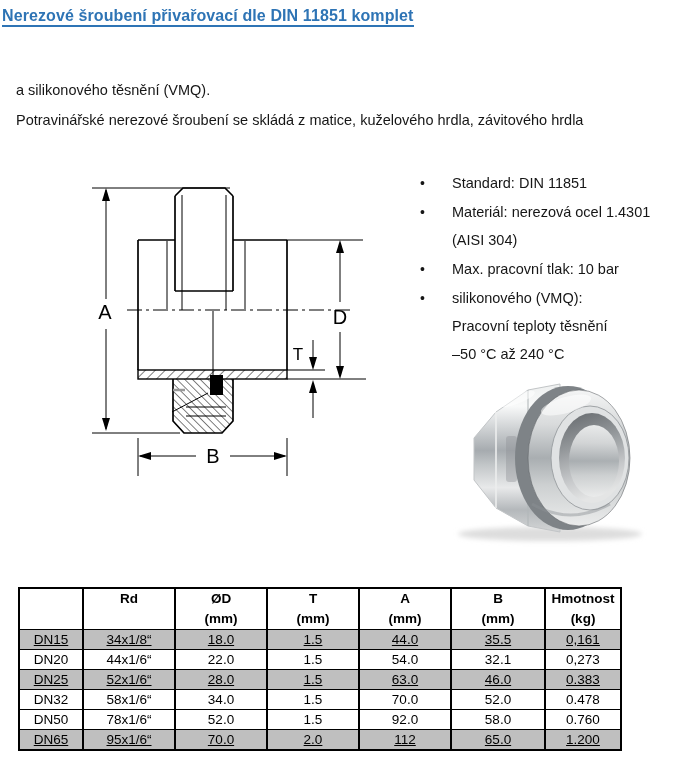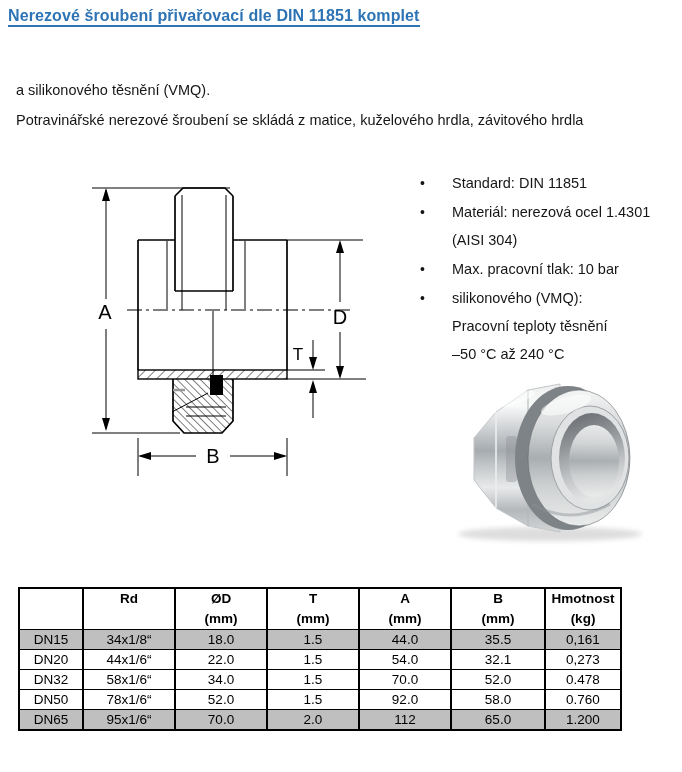--- a/index.html
+++ b/index.html
@@ -7,21 +7,21 @@
     --row-gray:#BFBFBF;
     --ink:#111111;
   }
   html,body{margin:0;padding:0;}
   body{
     width:682px;height:772px;position:relative;overflow:hidden;
     background:#ffffff;color:var(--ink);
     font-family:"Liberation Sans", sans-serif;
   }
   .page-title{
-    position:absolute;left:8px;top:7px;
+    position:absolute;left:2px;top:7px;
     font-size:16px;font-weight:bold;color:var(--title-blue);
     letter-spacing:.1px;
   }
   .page-title .u{border-bottom:2px solid var(--title-blue);padding-bottom:1px;}
   .intro{
     position:absolute;left:16px;top:75px;width:666px;
     font-size:14.5px;line-height:30px;color:#161616;
   }
   .diagram-wrap{position:absolute;left:58px;top:160px;}
   .photo-wrap{position:absolute;left:448px;top:372px;}
@@ -39,21 +39,21 @@
     border:2px solid #000;
   }
   .spec-table th,.spec-table td{
     border-left:2px solid #000;border-right:2px solid #000;
     border-top:1.5px solid #000;border-bottom:1.5px solid #000;
     text-align:center;vertical-align:middle;padding:0;overflow:hidden;
   }
   .spec-table th{font-weight:bold;height:40px;vertical-align:top;background:#fff;margin-left:41px;}
   .spec-table th div{line-height:19.5px;height:19.5px;}
   .spec-table td{height:19px;line-height:19px;font-weight:normal;}
-  .spec-table tr.shaded td{background:var(--row-gray);}
+  .spec-table tr.shaded td{background:var(--row-gray);text-decoration:underline;}
   svg text{font-family:"Liberation Sans", sans-serif;}
 </style>
 </head>
 <body>
 
 <div class="page-title"><span class="u">Nerezové šroubení přivařovací dle DIN 11851 komplet</span></div>
 
 <div class="intro">
     <div>a silikonového těsnění (VMQ).</div>
     <div>Potravinářské nerezové šroubení se skládá z matice, kuželového hrdla, závitového hrdla</div>
@@ -259,20 +259,29 @@
       </tr>
       <tr>
         <td>DN20</td>
         <td>44x1/6“</td>
         <td>22.0</td>
         <td>1.5</td>
         <td>54.0</td>
         <td>32.1</td>
         <td>0,273</td>
       </tr>
+      <tr class="shaded">
+        <td>DN25</td>
+        <td>52x1/6“</td>
+        <td>28.0</td>
+        <td>1.5</td>
+        <td>63.0</td>
+        <td>46.0</td>
+        <td>0.383</td>
+      </tr>
       <tr>
         <td>DN32</td>
         <td>58x1/6“</td>
         <td>34.0</td>
         <td>1.5</td>
         <td>70.0</td>
         <td>52.0</td>
         <td>0.478</td>
       </tr>
       <tr>

